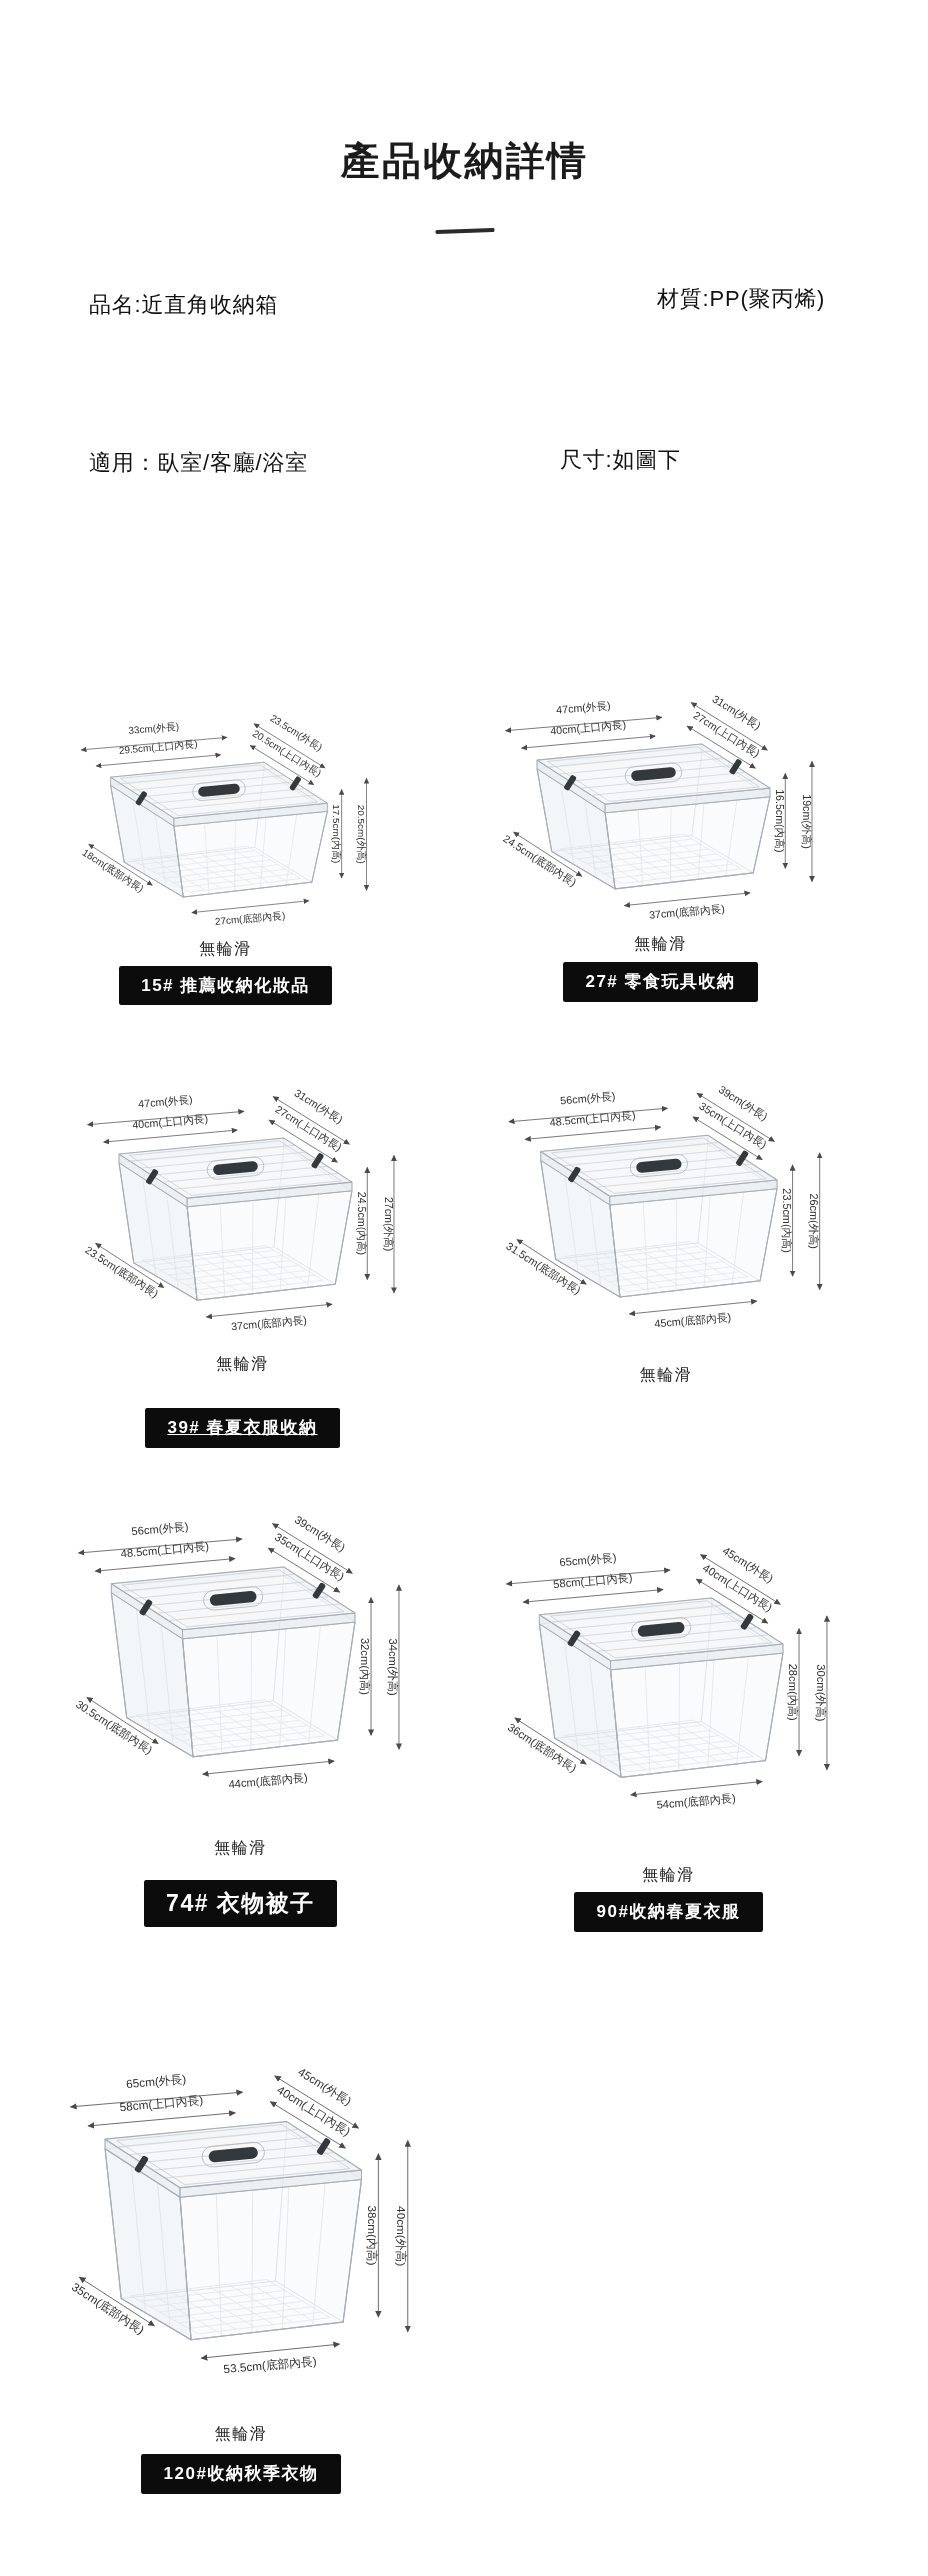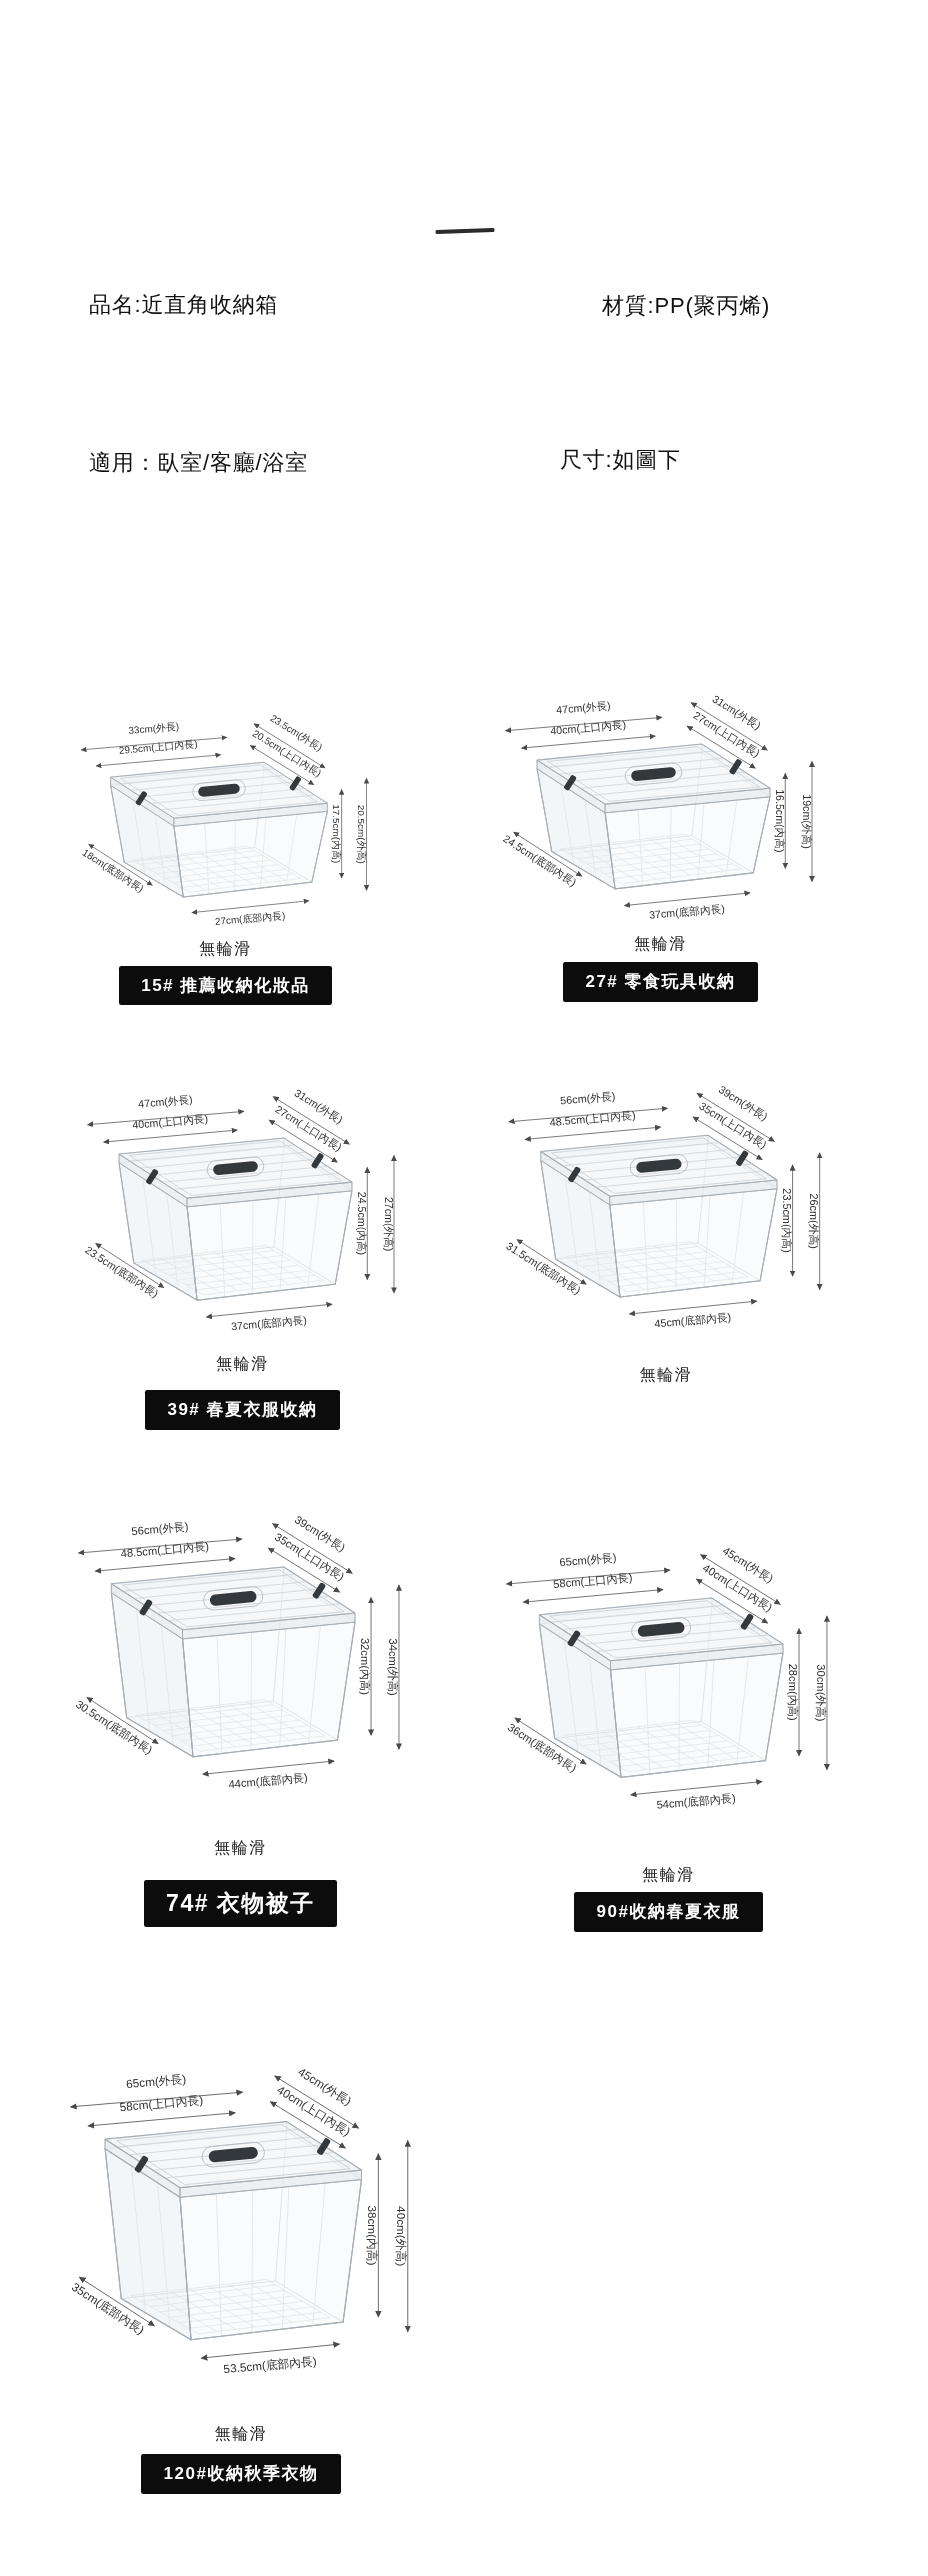--- a/index.html
+++ b/index.html
@@ -15,21 +15,21 @@
     position:absolute; top:134px; left:0; width:100%;
     text-align:center; font-size:39px; font-weight:700; color:#1b1b1b; letter-spacing:2.3px;
   }
   .title-dash {
     position:absolute; top:229px; left:50%;
     transform:translateX(-50%) rotate(-2deg);
     width:59px; height:3.8px; background:#2b2b2b; border-radius:1.5px;
   }
   .info-item { position:absolute; font-size:22px; font-weight:400; color:#111; letter-spacing:0.8px; }
   .info-name     { left:89px; top:290px; }
-  .info-material { left:602px; top:284px;margin-top:7px; }
+  .info-material { left:657px; top:284px; }
   .info-usage    { left:89px; top:448px; }
   .info-size     { left:560px; top:445px; }
 
   .cell { position:absolute; display:flex; flex-direction:column; align-items:center; }
   .art { width:100%; }
   .art svg { display:block; width:100%; height:auto; }
   .no-wheels { font-size:16px; color:#222; margin-top:0; letter-spacing:1.5px; }
   .badge {
     margin-top:6px; background:#0c0c0c; color:#ffffff; font-weight:700;
     font-size:17px; padding:8.3px 22.6px; border-radius:2.3px; letter-spacing:1.5px; white-space:nowrap;
@@ -37,21 +37,21 @@
 
   .cell-0 { left:64px;  top:684px;  width:323px; }
   .cell-1 { left:487px; top:660px;  width:347px; }
   .cell-2 { left:69px;  top:1054px; width:347px; }
   .cell-3 { left:490px; top:1050px; width:352px; }
   .cell-4 { left:59px;  top:1479px; width:363px; }
   .cell-5 { left:487px; top:1510px; width:363px; }
   .cell-6 { left:50px;  top:2029px; width:382px; }
 
   .cell-1 .badge { margin-top:7.5px; }
-  .cell-2 .no-wheels { margin-top:9px; } .cell-2 .badge { margin-top:15px; }
+  .cell-2 .no-wheels { margin-top:9px; } .cell-2 .badge { margin-top:33px;text-decoration:underline; }
   .cell-3 .no-wheels { margin-top:22.6px; } .cell-3 .badge { margin-top:12px; }
   .cell-4 .no-wheels { margin-top:34px; } .cell-4 .badge { margin-top:21px; font-size:23px; }
   .cell-5 .no-wheels { margin-top:41px; } .cell-5 .badge { margin-top:6px; }
   .cell-6 .no-wheels { margin-top:35px; } .cell-6 .badge { margin-top:9px; }
 
   
   .edge        { fill:none; stroke:#a6adb4; stroke-width:1.6; stroke-linecap:round; stroke-linejoin:round; }
   .edge-light  { fill:none; stroke:#c6ccd2; stroke-width:1.1; }
   .meshline    { fill:none; stroke:#d3d8dc; stroke-width:1; }
   .rib         { fill:none; stroke:#dde1e5; stroke-width:1; }
@@ -65,20 +65,21 @@
   .dark        { fill:#33383d; }
   .handle-ring { fill:none; stroke:#b3b9bf; stroke-width:1.2; }
   .dim-line    { stroke:#4a4a4a; stroke-width:1.1; fill:none; }
   .dim-text    { fill:#2f2f2f; font-size:16px; font-family:"Liberation Sans","DejaVu Sans",sans-serif; }
 </style>
 </head>
 <body>
 
 <div class="page">
 
+  <div class="page-title">產品收納詳情</div>
   <div class="title-dash"></div>
 
   <div class="info-item info-name">品名:近直角收納箱</div>
   <div class="info-item info-material">材質:PP(聚丙烯)</div>
   <div class="info-item info-usage">適用：臥室/客廳/浴室</div>
   <div class="info-item info-size">尺寸:如圖下</div>
 
   <div class="cell cell-0">
     <div class="art">
         <svg viewBox="0 0 520 410" xmlns="http://www.w3.org/2000/svg">

